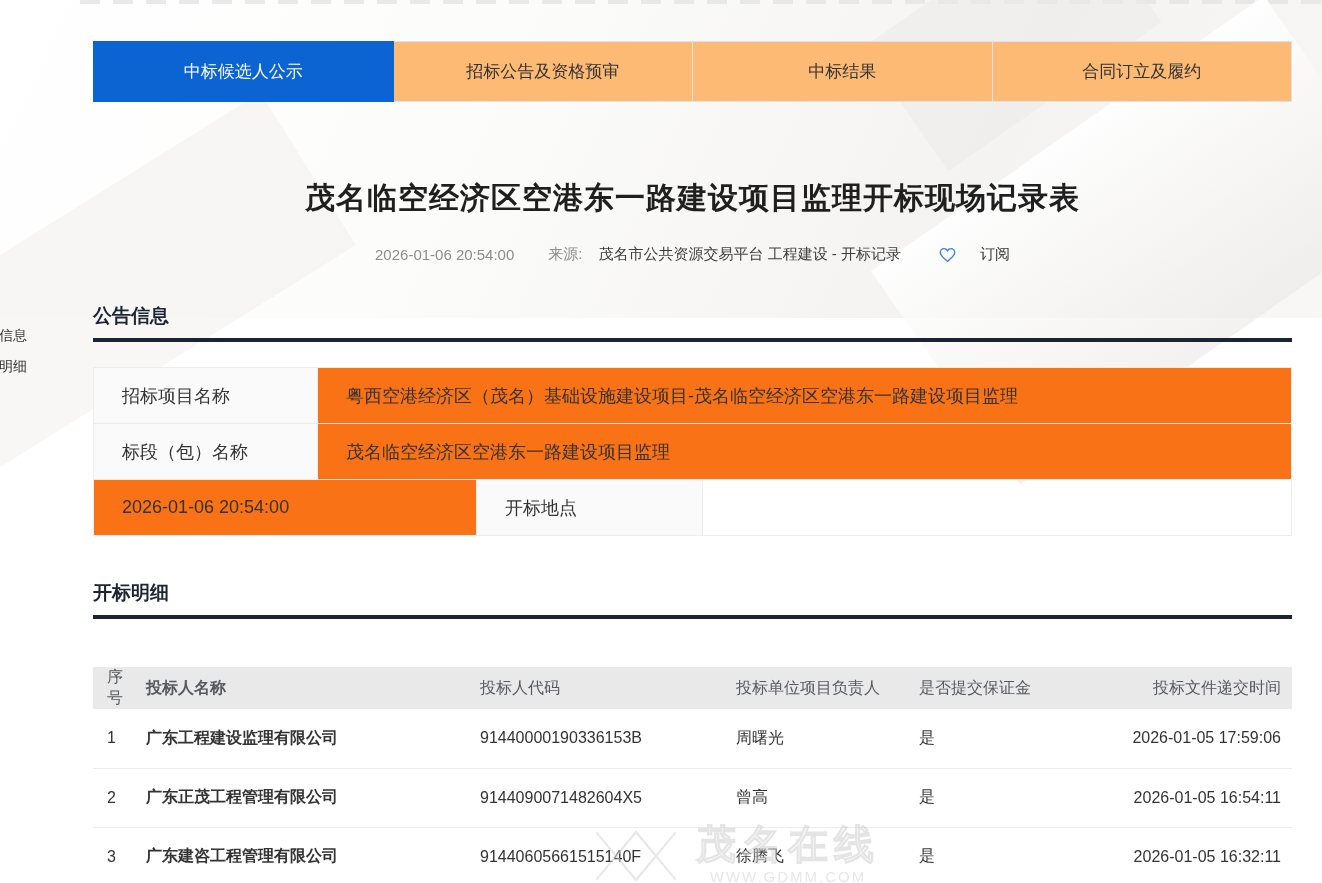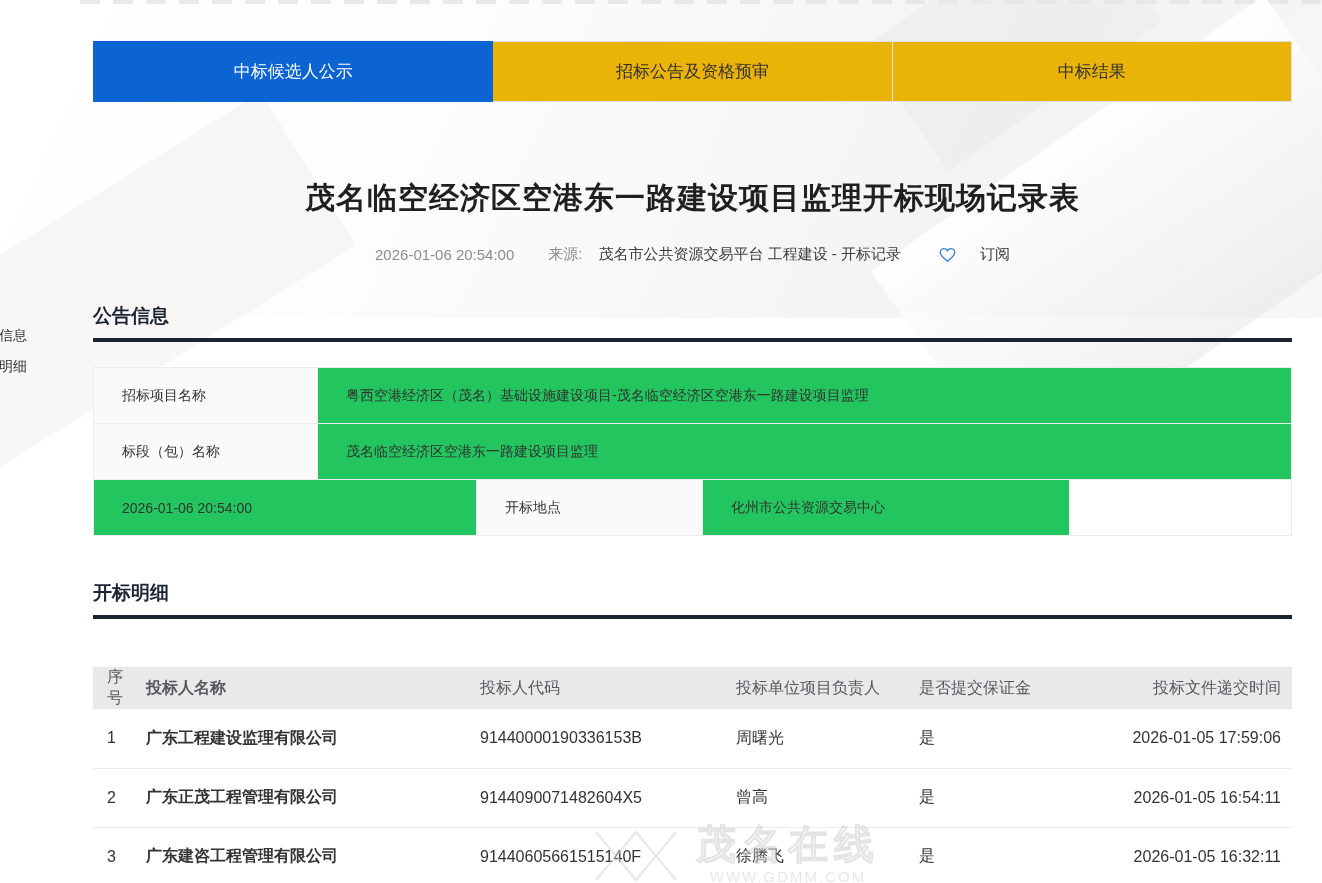--- a/index.html
+++ b/index.html
@@ -22,21 +22,21 @@
     transform:rotate(-35deg); background:rgba(236,234,231,.5); }
   .hero-bg .key-c { position:absolute; left:-80px; top:190px; width:420px; height:180px;
     transform:rotate(-32deg); background:rgba(240,238,235,.45); }
 
   .content { position:relative; z-index:2; padding:0 30px 0 93px; }
   .inner { width:1199px; }
 
   
   .tabbar { display:flex; margin-top:41px; width:1199px; }
   .tab { flex:1; height:61px; display:flex; align-items:center; justify-content:center;
-    font-size:17px; color:#333; background:#eab308; border:1px solid #dee1e5;
+    font-size:17px; color:#333; background:#fdba74; border:1px solid #dee1e5;
     border-left:none; cursor:pointer; }
   .tab:first-child { border-left:1px solid #dee1e5; background:#ffffff; }
   .tab.active { background:var(--accent); border-color:var(--accent); color:#fff; }
 
   
   .article-title { margin-top:76px; text-align:center; font-size:30px; font-weight:700;
     color:#1f1f1f; letter-spacing:1px; }
   .article-meta { margin-top:26px; display:flex; align-items:center; justify-content:center;
     font-size:15px; color:#8c8c8c; }
   .article-meta .dt { color:#8c8c8c; }
@@ -46,25 +46,25 @@
   .subscribe svg { display:block; }
   .subscribe .sub-label { margin-left:24px; color:#333; font-size:15px; }
 
   
   .section-head { margin-top:39px; }
   .section-head .h { font-size:19px; font-weight:700; color:var(--heading); padding-bottom:9px; }
   .section-head .rule { height:4px; background:var(--heading); width:1199px; }
 
   
   .info-table { margin-top:25px; width:1199px; border:1px solid #ececec; border-bottom:none;
-    font-size:14px; }
+    font-size:18px; }
   .info-row { display:flex; border-bottom:1px solid #ececec; min-height:56px; align-items:stretch; }
   .info-cell { display:flex; align-items:center; padding-left:28px; padding-right:14px; }
   .info-label { width:224px; background:#fafafa; color:#333; flex:none; border-right:1px solid #ececec; }
-  .info-value { flex:1; background:#22c55e; color:#333; }
+  .info-value { flex:1; background:#f97316; color:#333; }
   .info-value.w1 { width:383px; flex:none; border-right:1px solid #ececec; }
   .info-label.w2 { width:226px; }
   .info-value.w3 { width:366px; flex:none; border-right:none; }
 
   
   .bid-table { margin-top:48px; width:1199px; border-collapse:collapse; font-size:16px; table-layout:fixed; }
   .bid-table th { background:#e9e9e9; color:#55595f; font-weight:400; height:41px;
     text-align:left; padding:0 6px; }
   .bid-table td { height:59px; border-bottom:1px solid #ececec; background:#fff;
     color:#333; padding:0 6px; }
@@ -106,20 +106,21 @@
     <span class="anchor">开标明细</span>
   </div>
 
   <div class="content">
     <div class="inner">
 
       <div class="tabbar">
         <div class="tab active">中标候选人公示</div>
         <div class="tab">招标公告及资格预审</div>
         <div class="tab">中标结果</div>
+        <div class="tab">合同订立及履约</div>
       </div>
 
       <div class="article-title">茂名临空经济区空港东一路建设项目监理开标现场记录表</div>
 
       <div class="article-meta">
         <span class="dt">2026-01-06 20:54:00</span>
         <span class="src-label">来源:</span>
         <span class="src-value">茂名市公共资源交易平台 工程建设 - 开标记录</span>
         <span class="subscribe">
           <span>
@@ -141,21 +142,20 @@
           <div class="info-cell info-label">招标项目名称</div>
           <div class="info-cell info-value">粤西空港经济区（茂名）基础设施建设项目-茂名临空经济区空港东一路建设项目监理</div>
         </div>
         <div class="info-row">
           <div class="info-cell info-label">标段（包）名称</div>
           <div class="info-cell info-value">茂名临空经济区空港东一路建设项目监理</div>
         </div>
         <div class="info-row">
           <div class="info-cell info-value w1">2026-01-06 20:54:00</div>
           <div class="info-cell info-label w2">开标地点</div>
-          <div class="info-cell info-value w3">化州市公共资源交易中心</div>
         </div>
       </div>
 
       <div class="section-head" style="margin-top:44px;">
         <div class="h">开标明细</div>
         <div class="rule"></div>
       </div>
 
       <table class="bid-table">
         <thead>

